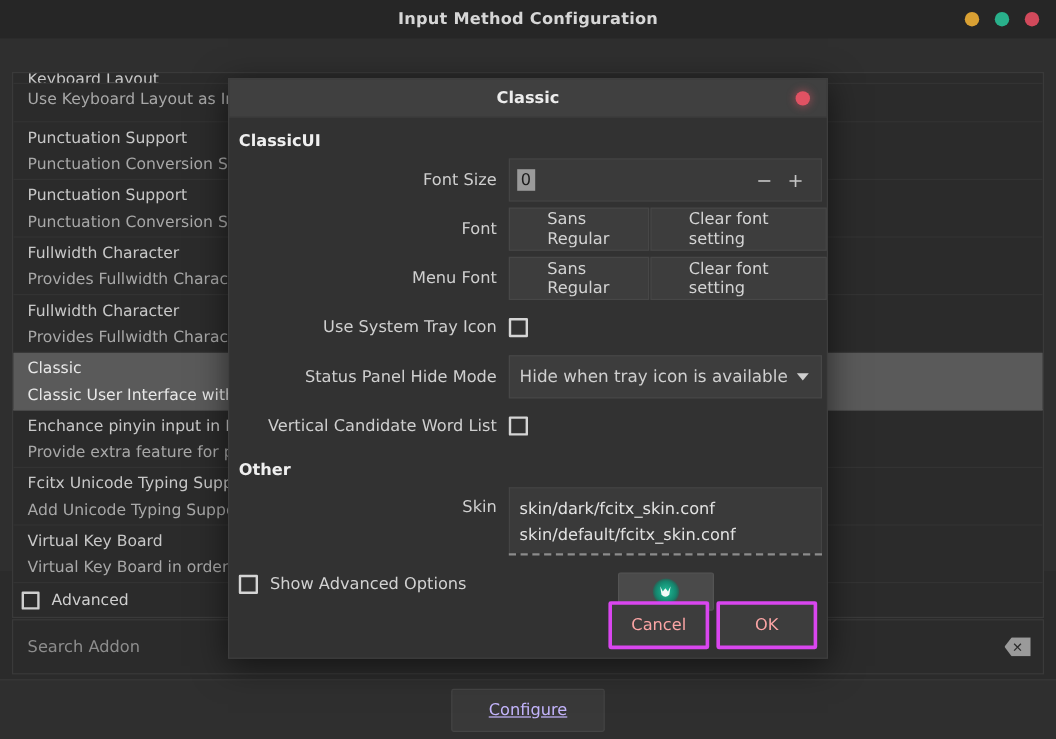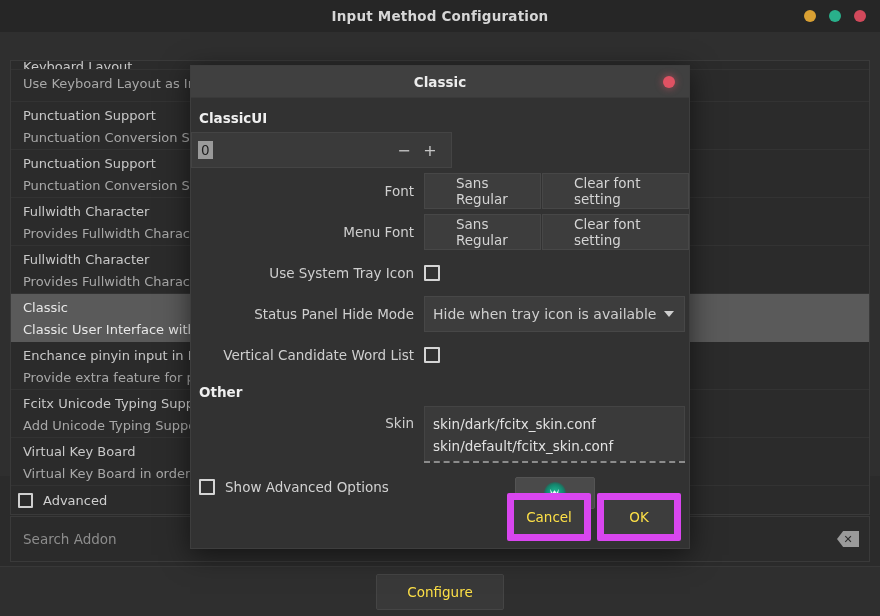--- a/index.html
+++ b/index.html
@@ -66,22 +66,22 @@
     display: flex; align-items: center; justify-content: center;
     clip-path: polygon(28% 0, 100% 0, 100% 100%, 28% 100%, 0 50%);
   }
 
   .configure-wrap {
     position: absolute; left: 0; top: 566px; width: 880px; height: 50px;
     background: #2f2f2f; display: flex; align-items: center; justify-content: center;
     border-top: 1px solid #383838;
   }
   .configure-btn {
-    background: #393939; border: 1px solid #454545; color: #fde047;
-    font-size: 13.5px; padding: 9px 30px; border-radius: 2px;
+    background: #393939; border: 1px solid #454545; color: #c4b5fd;
+    font-size: 13.5px; padding: 9px 30px; border-radius: 2px; text-decoration: underline;
   }
 
   
   .dialog {
     position: absolute; left: 190px; top: 65px; width: 500px; height: 484px;
     background: #323232; border: 1px solid #3e3e3e;
     box-shadow: 0 6px 26px rgba(0,0,0,.55);
   }
   .dlg-title {
     height: 32px; background: #404040; display: flex; align-items: center; justify-content: center;
@@ -149,21 +149,21 @@
     background: radial-gradient(circle at 50% 50%, #1fbf9a 0%, #14856d 55%, rgba(20,70,60,.25) 78%, rgba(0,0,0,0) 100%);
     display: flex; align-items: center; justify-content: center;
   }
   .fcitx-glyph svg { display: block; }
 
   .adv-dlg-row { position: absolute; left: 8px; bottom: 54px; display: flex; align-items: center; gap: 10px; }
   .adv-dlg-row .lbl { color: #d2d2d2; font-size: 13.5px; }
 
   .dlg-footer { position: absolute; right: 8px; bottom: 8px; display: flex; gap: 6px; }
   .dlg-btn {
-    background: #3d3d3d; border: 7px solid #d946ef; color: #fde047;
+    background: #3d3d3d; border: 3px solid #d946ef; color: #fca5a5;
     font-size: 13.5px; padding: 9px 0; width: 84px; text-align: center; border-radius: 2px;
   }
 </style>
 </head>
 <body>
 
 <div id="app">
 
   <div class="titlebar">
     <span class="title">Input Method Configuration</span>
@@ -234,20 +234,21 @@
     <div class="dlg-title">
       <span class="t">Classic</span>
       <span class="dlg-close"></span>
     </div>
 
     <div class="dlg-body">
 
       <div class="group-hdr">ClassicUI</div>
 
       <div class="frow">
+        <span class="flabel">Font Size</span>
         <span class="fctl">
           <span class="spin">
             <span class="val">0</span>
             <span class="sp"></span>
             <span class="minus">−</span>
             <span class="plus">+</span>
           </span>
         </span>
       </div>
 

